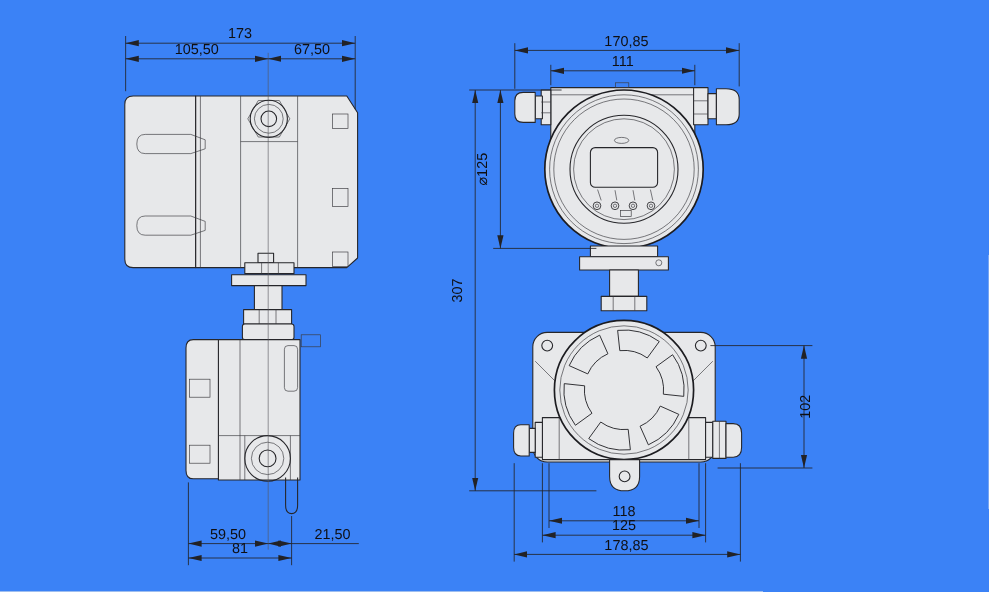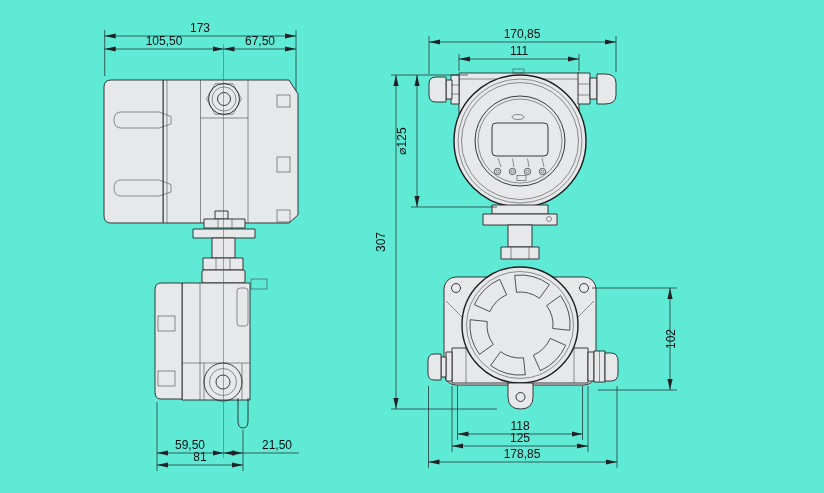--- a/index.html
+++ b/index.html
@@ -1,16 +1,16 @@
 <!DOCTYPE html>
 <html><head>
 <meta charset="utf-8">
 <style>
   html,body{margin:0;padding:0;background:#e7e8ea;}
-  .stage{position:relative;width:824px;height:493px;background:#5eead4;overflow:hidden;
+  .stage{position:relative;width:824px;height:493px;background:#3b82f6;overflow:hidden;
          font-family:"Liberation Sans","DejaVu Sans",sans-serif;}
   svg{position:absolute;inset:0;}
   .fill   {fill:#e7e8ea;stroke:#26262a;stroke-width:0.9;stroke-linejoin:round;}
   .fillB  {fill:#e7e8ea;stroke:#1c1c20;stroke-width:1.4;stroke-linejoin:round;}
   .ln     {fill:none;stroke:#26262a;stroke-width:0.9;stroke-linejoin:round;}
   .thin   {fill:none;stroke:#3a3a3e;stroke-width:0.55;}
   .vane   {fill:#e7e8ea;stroke:#2b2b2f;stroke-width:0.8;stroke-linejoin:round;}
   .dim    {fill:none;stroke:#222226;stroke-width:0.7;}
   .ctr    {fill:none;stroke:#55555a;stroke-width:0.5;}
   text.dlab{font-size:12px;fill:#0f0f12;text-anchor:middle;

